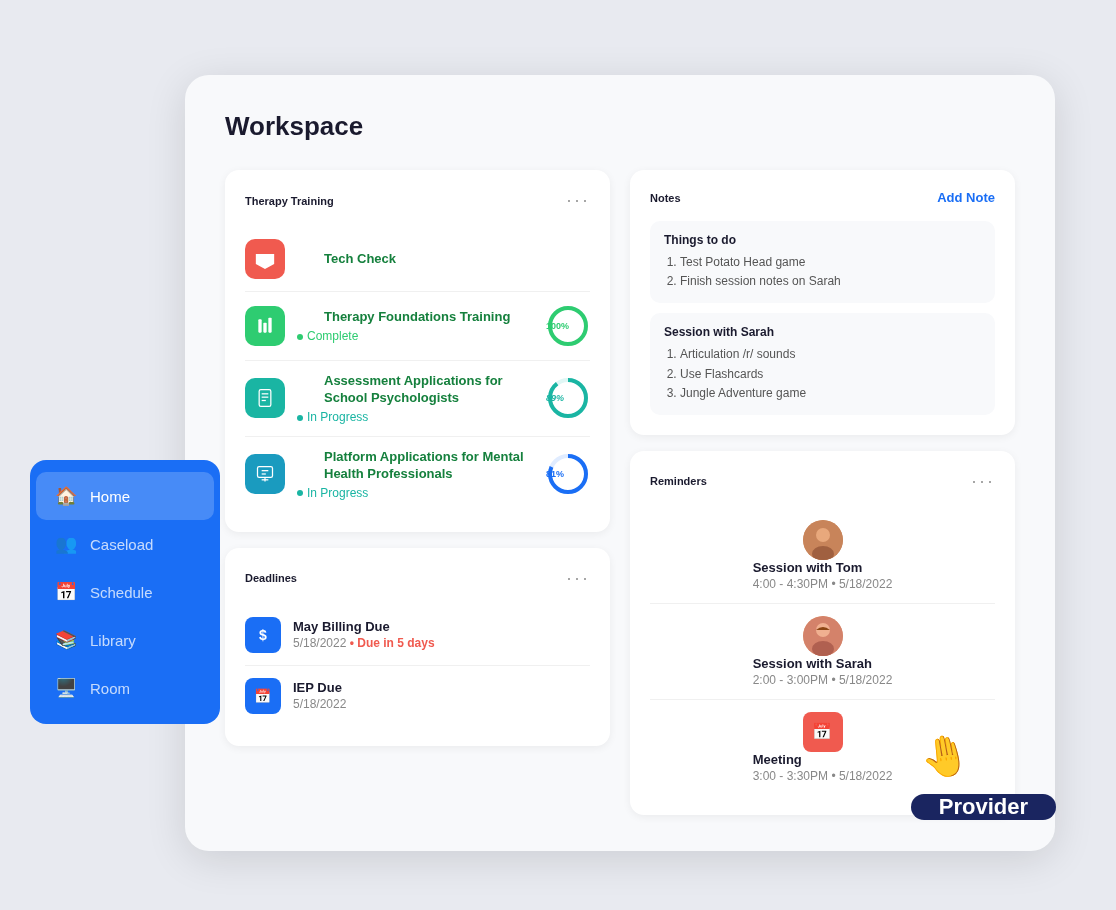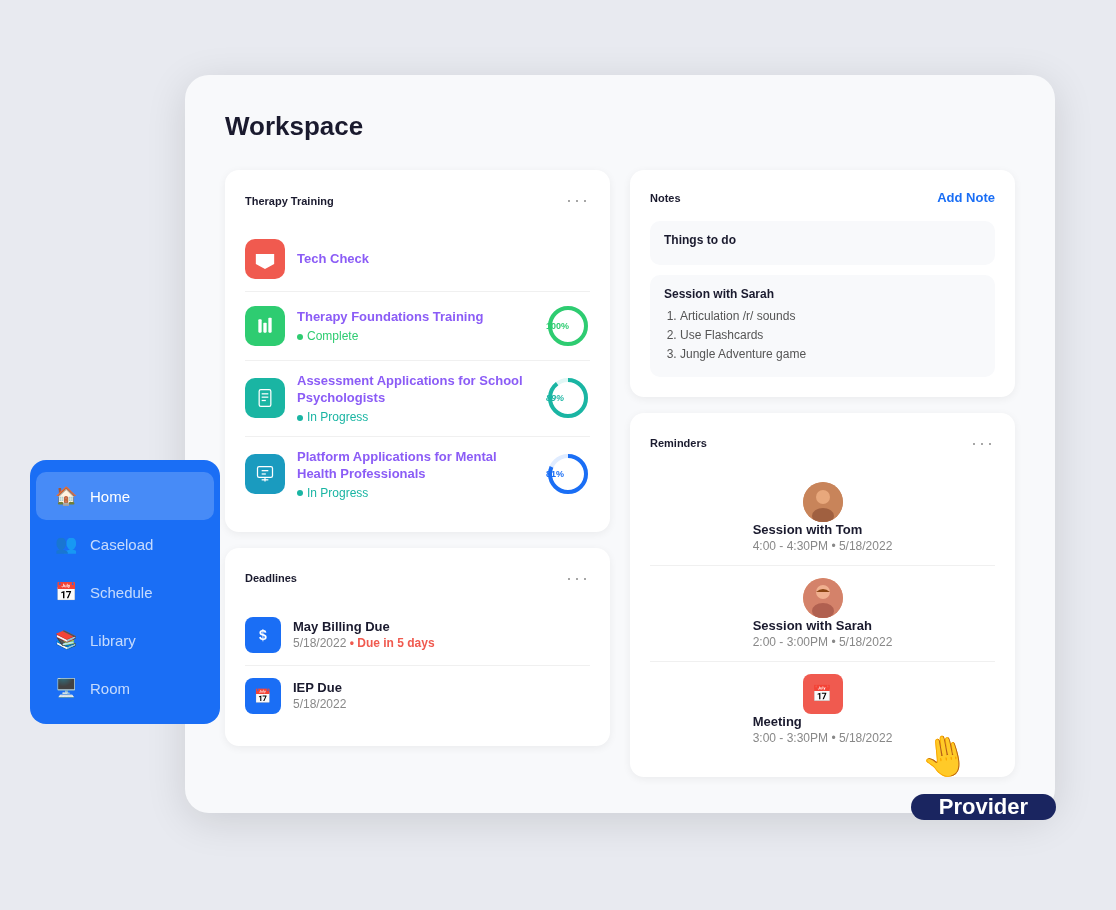--- a/index.html
+++ b/index.html
@@ -132,22 +132,23 @@
     }
     .icon-red { background: #f05a4f; }
     .icon-green { background: #2ecc71; }
     .icon-teal { background: #1ab5a3; }
     .icon-teal2 { background: #1a9bbf; }
 
     .training-info { flex: 1; }
     .training-name {
       font-size: 13px;
       font-weight: 600;
-      color: #8b5cf6;
+      color: #15803d;
       line-height: 1.3;
+      margin-left: 27px;
     }
     .training-status {
       font-size: 12px;
       font-weight: 500;
       margin-top: 3px;
     }
     .status-incomplete { color: #f05a4f; }
     .status-complete { color: #2ecc71; }
     .status-inprogress { color: #1ab5a3; }
     .circle-wrapper {
@@ -471,20 +472,24 @@
     <div>
 
       <div class="card">
         <div class="card-header">
           <span class="card-title">Notes</span>
           <button class="add-note-btn">Add Note</button>
         </div>
 
         <div class="note-item">
           <div class="note-title">Things to do</div>
+          <ol>
+            <li>Test Potato Head game</li>
+            <li>Finish session notes on Sarah</li>
+          </ol>
         </div>
 
         <div class="note-item">
           <div class="note-title">Session with Sarah</div>
           <ol>
             <li>Articulation /r/ sounds</li>
             <li>Use Flashcards</li>
             <li>Jungle Adventure game</li>
           </ol>
         </div>

